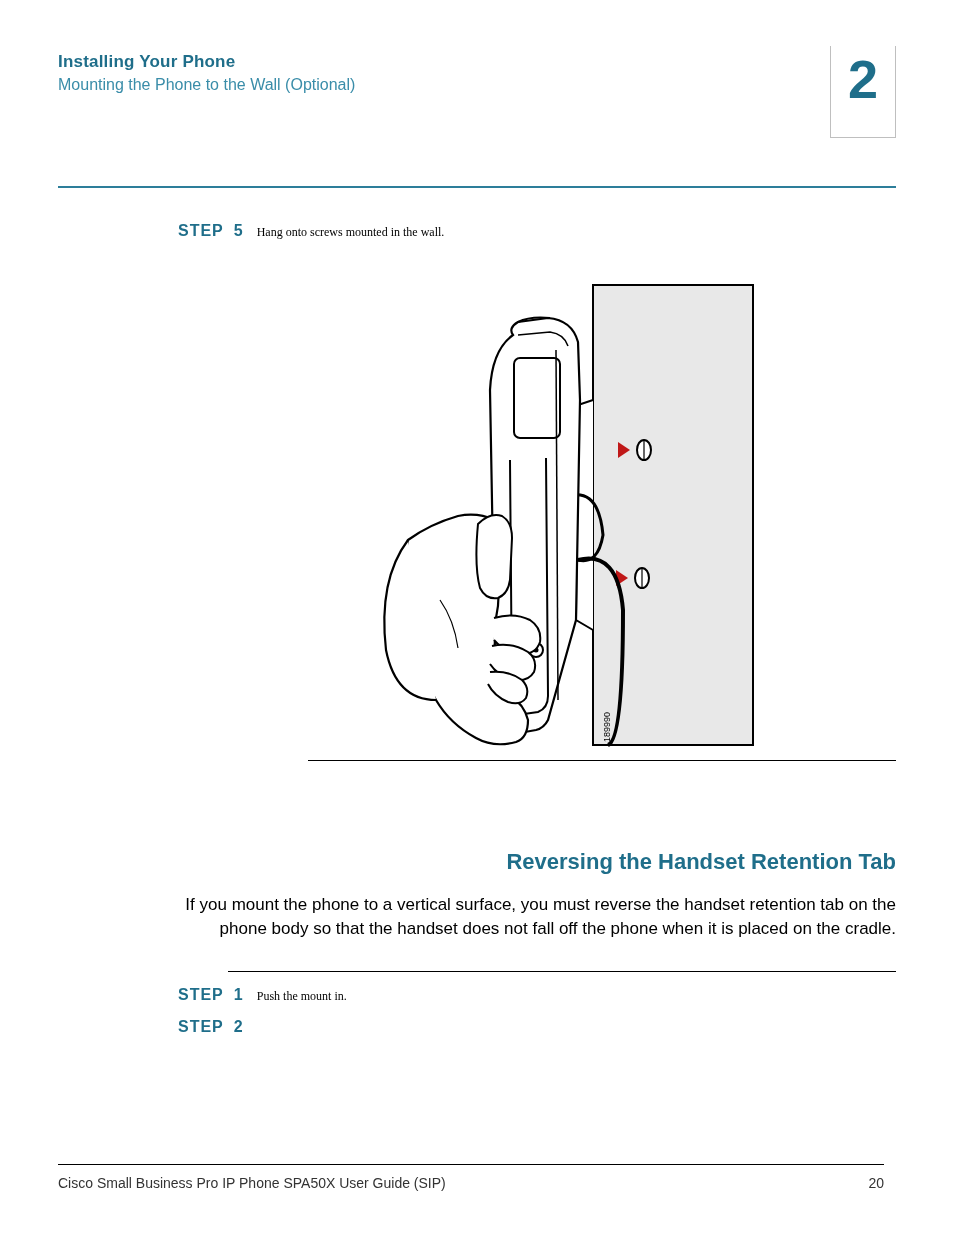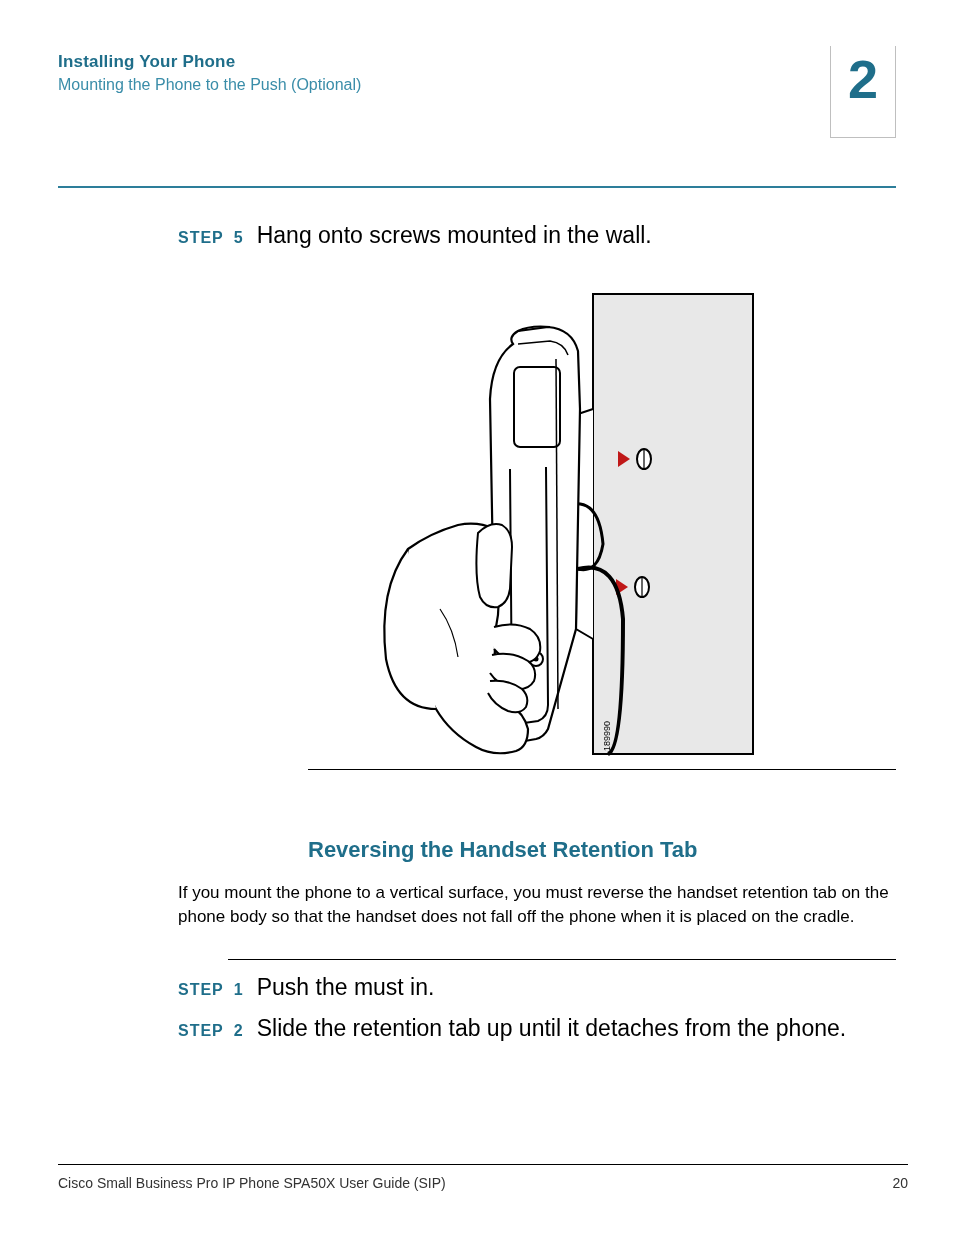--- a/index.html
+++ b/index.html
@@ -4,46 +4,46 @@
 <style>
   * { box-sizing: border-box; margin: 0; padding: 0; }
   html, body { width: 954px; height: 1235px; background: #fff; font-family: Arial, Helvetica, sans-serif; color: #000; }
   .page { position: relative; width: 954px; height: 1235px; padding: 52px 58px 40px 58px; }
   .header { position: relative; height: 84px; }
   .header-title { color: #1f6e8a; font-weight: bold; font-size: 17px; letter-spacing: 0.2px; }
   .header-sub { color: #3a8da9; font-size: 16px; margin-top: 4px; font-weight: 400; }
   .chapter-box { position: absolute; right: 0; top: -6px; width: 66px; height: 92px; border-left: 1px solid #bfbfbf; border-right: 1px solid #bfbfbf; border-bottom: 1px solid #bfbfbf; display: flex; align-items: flex-start; justify-content: center; }
   .chapter-num { color: #1f6e8a; font-weight: bold; font-size: 54px; line-height: 1; margin-top: 6px; }
   .hr-top { border: none; border-top: 2px solid #2d7e9a; margin-top: 50px; }
-  .content { padding-left: 120px; padding-right: 0; }
+  .content { padding-left: 120px; padding-right: 0; text-align: right; }
   .step-row { display: flex; align-items: baseline; gap: 10px; margin-top: 34px; }
   .step-label { color: #1f6e8a; font-weight: bold; font-size: 16px; letter-spacing: 1px; }
   .step-num { color: #1f6e8a; font-weight: bold; font-size: 16px; margin-right: 4px; }
-  .step-text { font-size: 23px; }
+  .step-text { font-size: 12px; font-family: Liberation Serif, serif; }
   .figure-wrap { margin-top: 40px; margin-bottom: 0; }
   .figure { width: 640px; height: 480px; margin-left: 0; position: relative; }
   .figure svg { width: 100%; height: 100%; }
   .fig-rule { border: none; border-top: 1px solid #000; margin-left: 130px; margin-right: 0; }
-  .section-h { color: #1f6e8a; font-weight: bold; font-size: 22px; margin-top: 67px; margin-left: 130px; }
+  .section-h { color: #1f6e8a; font-weight: bold; font-size: 22px; margin-top: 88px; margin-left: 130px; }
   .section-p { font-size: 17px; line-height: 1.4; margin-top: 18px; }
   .mini-rule { border: none; border-top: 1px solid #000; margin-left: 50px; margin-right: 0; margin-top: 30px; margin-bottom: 14px; }
   .step-list { margin-left: 0; }
   .step-list .step-row { margin-top: 14px; }
-  .footer { position: absolute; left: 58px; right: 46px; bottom: 44px; }
+  .footer { position: absolute; left: 58px; right: 70px; bottom: 44px; }
   .footer-rule { border: none; border-top: 1px solid #000; margin-bottom: 10px; }
   .footer-row { display: flex; justify-content: space-between; font-size: 14px; color: #333; }
 </style>
 </head>
 <body>
 
 <div class="page">
 
   <div class="header">
     <div class="header-title">Installing Your Phone</div>
-    <div class="header-sub">Mounting the Phone to the Push (Optional)</div>
+    <div class="header-sub">Mounting the Phone to the Wall (Optional)</div>
     <div class="chapter-box">
       <div class="chapter-num">2</div>
     </div>
   </div>
   <hr class="hr-top">
 
   <div class="content">
 
     <div class="step-row">
       <span class="step-label">STEP</span>
@@ -113,26 +113,25 @@
 
     <h2 class="section-h">Reversing the Handset Retention Tab</h2>
     <p class="section-p">If you mount the phone to a vertical surface, you must reverse the handset retention tab on the phone body so that the handset does not fall off the phone when it is placed on the cradle.</p>
 
     <hr class="mini-rule">
 
     <div class="step-list">
       <div class="step-row">
         <span class="step-label">STEP</span>
         <span class="step-num">1</span>
-        <span class="step-text">Push the must in.</span>
+        <span class="step-text">Push the mount in.</span>
       </div>
       <div class="step-row">
         <span class="step-label">STEP</span>
         <span class="step-num">2</span>
-        <span class="step-text">Slide the retention tab up until it detaches from the phone.</span>
       </div>
     </div>
 
   </div>
 
   <div class="footer">
     <hr class="footer-rule">
     <div class="footer-row">
       <span>Cisco Small Business Pro IP Phone SPA50X User Guide (SIP)</span>
       <span>20</span>

